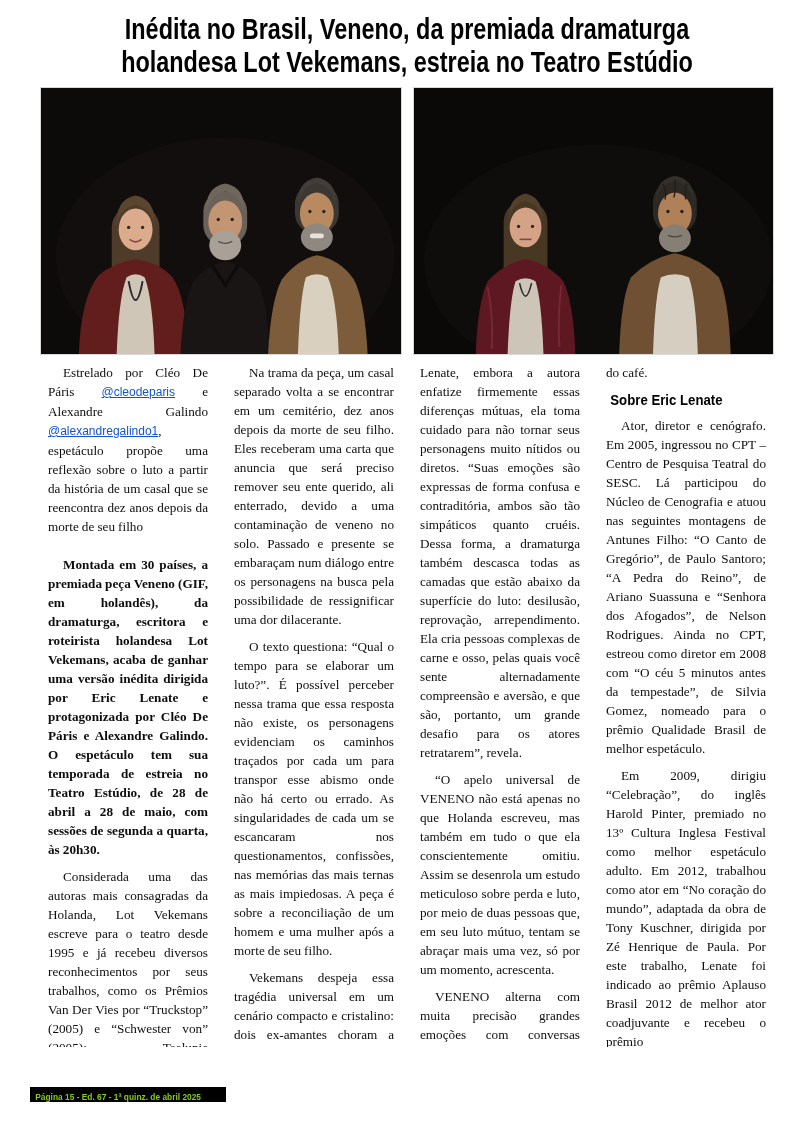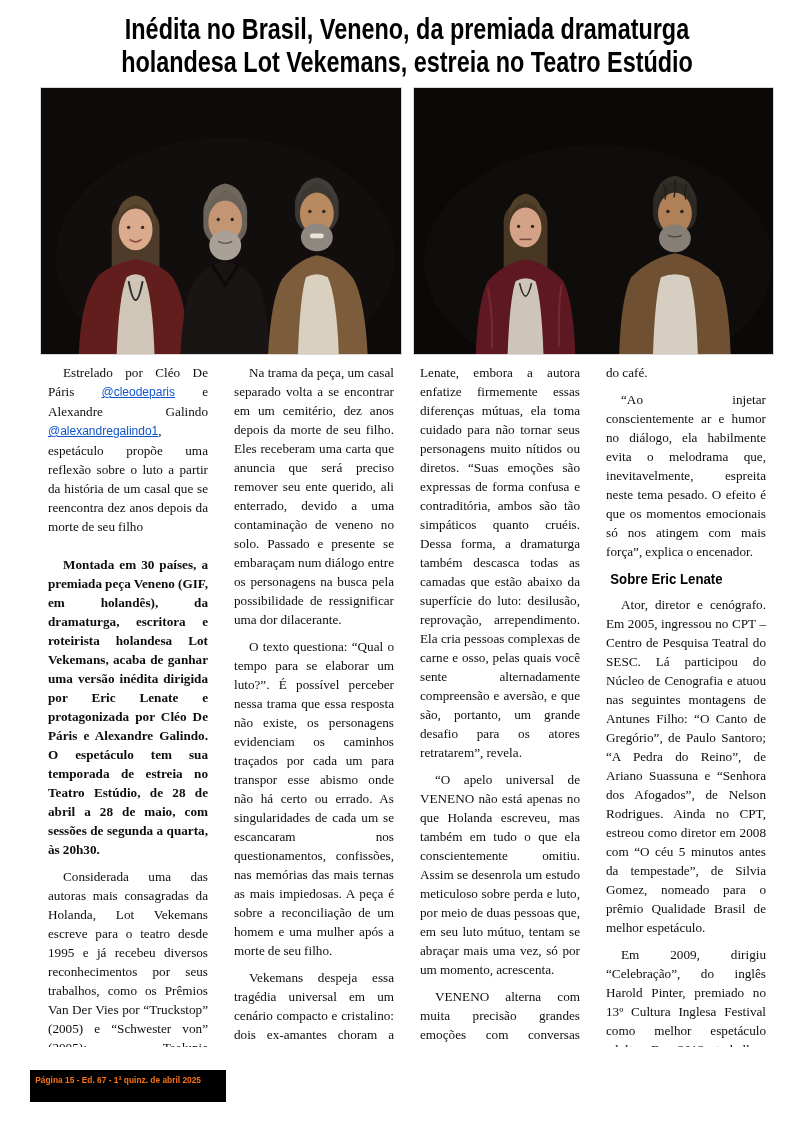--- a/index.html
+++ b/index.html
@@ -25,22 +25,22 @@
   .col p.cont { text-indent:0; }
   .col p.gap { margin-top:19px;font-weight:bold; }
 
   a.handle { color:#1155cc; font-family:"Liberation Sans", sans-serif; font-size:12px;
              text-decoration:underline; cursor:pointer; }
 
   .section-heading { font-family:"Liberation Sans", sans-serif; font-weight:700; font-size:15px;
     color:#000; margin:9px 0 2px; text-indent:14px; transform:scaleX(0.88); transform-origin:0 50%;
     white-space:nowrap; }
 
-  .footer { position:absolute; left:30px; bottom:21px; background:#000; color:#f97316;
-            width:196px; height:32px; line-height:15px; overflow:hidden; white-space:nowrap; }
+  .footer { position:absolute; left:30px; bottom:21px; background:#000; color:#84cc16;
+            width:196px; height:15px; line-height:15px; overflow:hidden; white-space:nowrap; }
   .footer span { display:inline-block; font-family:"Liberation Sans", sans-serif; font-weight:700;
             font-size:9.5px; padding-left:6px; transform:scaleX(0.88); transform-origin:0 50%; }
 </style>
 </head>
 <body>
 
 <div class="page">
   <div class="content">
 
     <h1 class="headline">Inédita no Brasil, Veneno, da premiada dramaturga holandesa Lot Vekemans, estreia no Teatro Estúdio</h1>
@@ -142,21 +142,20 @@
       </div>
 
       <div class="col">
         <p class="cont">Lenate, embora a autora enfatize firmemente essas diferenças mútuas, ela toma cuidado para não tornar seus personagens muito nítidos ou diretos. “Suas emoções são expressas de forma confusa e contraditória, ambos são tão simpáticos quanto cruéis. Dessa forma, a dramaturga também descasca todas as camadas que estão abaixo da superfície do luto: desilusão, reprovação, arrependimento. Ela cria pessoas complexas de carne e osso, pelas quais você sente alternadamente compreensão e aversão, e que são, portanto, um grande desafio para os atores retratarem”, revela.</p>
         <p>“O apelo universal de VENENO não está apenas no que Holanda escreveu, mas também em tudo o que ela conscientemente omitiu. Assim se desenrola um estudo meticuloso sobre perda e luto, por meio de duas pessoas que, em seu luto mútuo, tentam se abraçar mais uma vez, só por um momento, acrescenta.</p>
         <p>VENENO alterna com muita precisão grandes emoções com conversas sóbrias e relativizadoras, para que o drama nunca se torne muito pesado. Entre confissões de cortar a garganta e repreensões incisivas, os personagens também falam sobre o clima ou a qualidade</p>
       </div>
 
       <div class="col">
         <p class="cont">do café.</p>
-        <p>“Ao injetar conscientemente ar e humor no diálogo, ela habilmente evita o melodrama que, inevitavelmente, espreita neste tema pesado. O efeito é que os momentos emocionais só nos atingem com mais força”, explica o encenador.</p>
         <div class="section-heading">Sobre Eric Lenate</div>
         <p>Ator, diretor e cenógrafo. Em 2005, ingressou no CPT – Centro de Pesquisa Teatral do SESC. Lá participou do Núcleo de Cenografia e atuou nas seguintes montagens de Antunes Filho: “O Canto de Gregório”, de Paulo Santoro; “A Pedra do Reino”, de Ariano Suassuna e “Senhora dos Afogados”, de Nelson Rodrigues. Ainda no CPT, estreou como diretor em 2008 com “O céu 5 minutos antes da tempestade”, de Silvia Gomez, nomeado para o prêmio Qualidade Brasil de melhor espetáculo.</p>
         <p>Em 2009, dirigiu “Celebração”, do inglês Harold Pinter, premiado no 13º Cultura Inglesa Festival como melhor espetáculo adulto. Em 2012, trabalhou como ator em “No coração do mundo”, adaptada da obra de Tony Kuschner, dirigida por Zé Henrique de Paula. Por este trabalho, Lenate foi indicado ao prêmio Aplauso Brasil 2012 de melhor ator coadjuvante e recebeu o prêmio</p>
       </div>
 
     </div>
   </div>
 
   <div class="footer">
     <span>Página 15 - Ed. 67 - 1ª quinz. de abril 2025</span>

